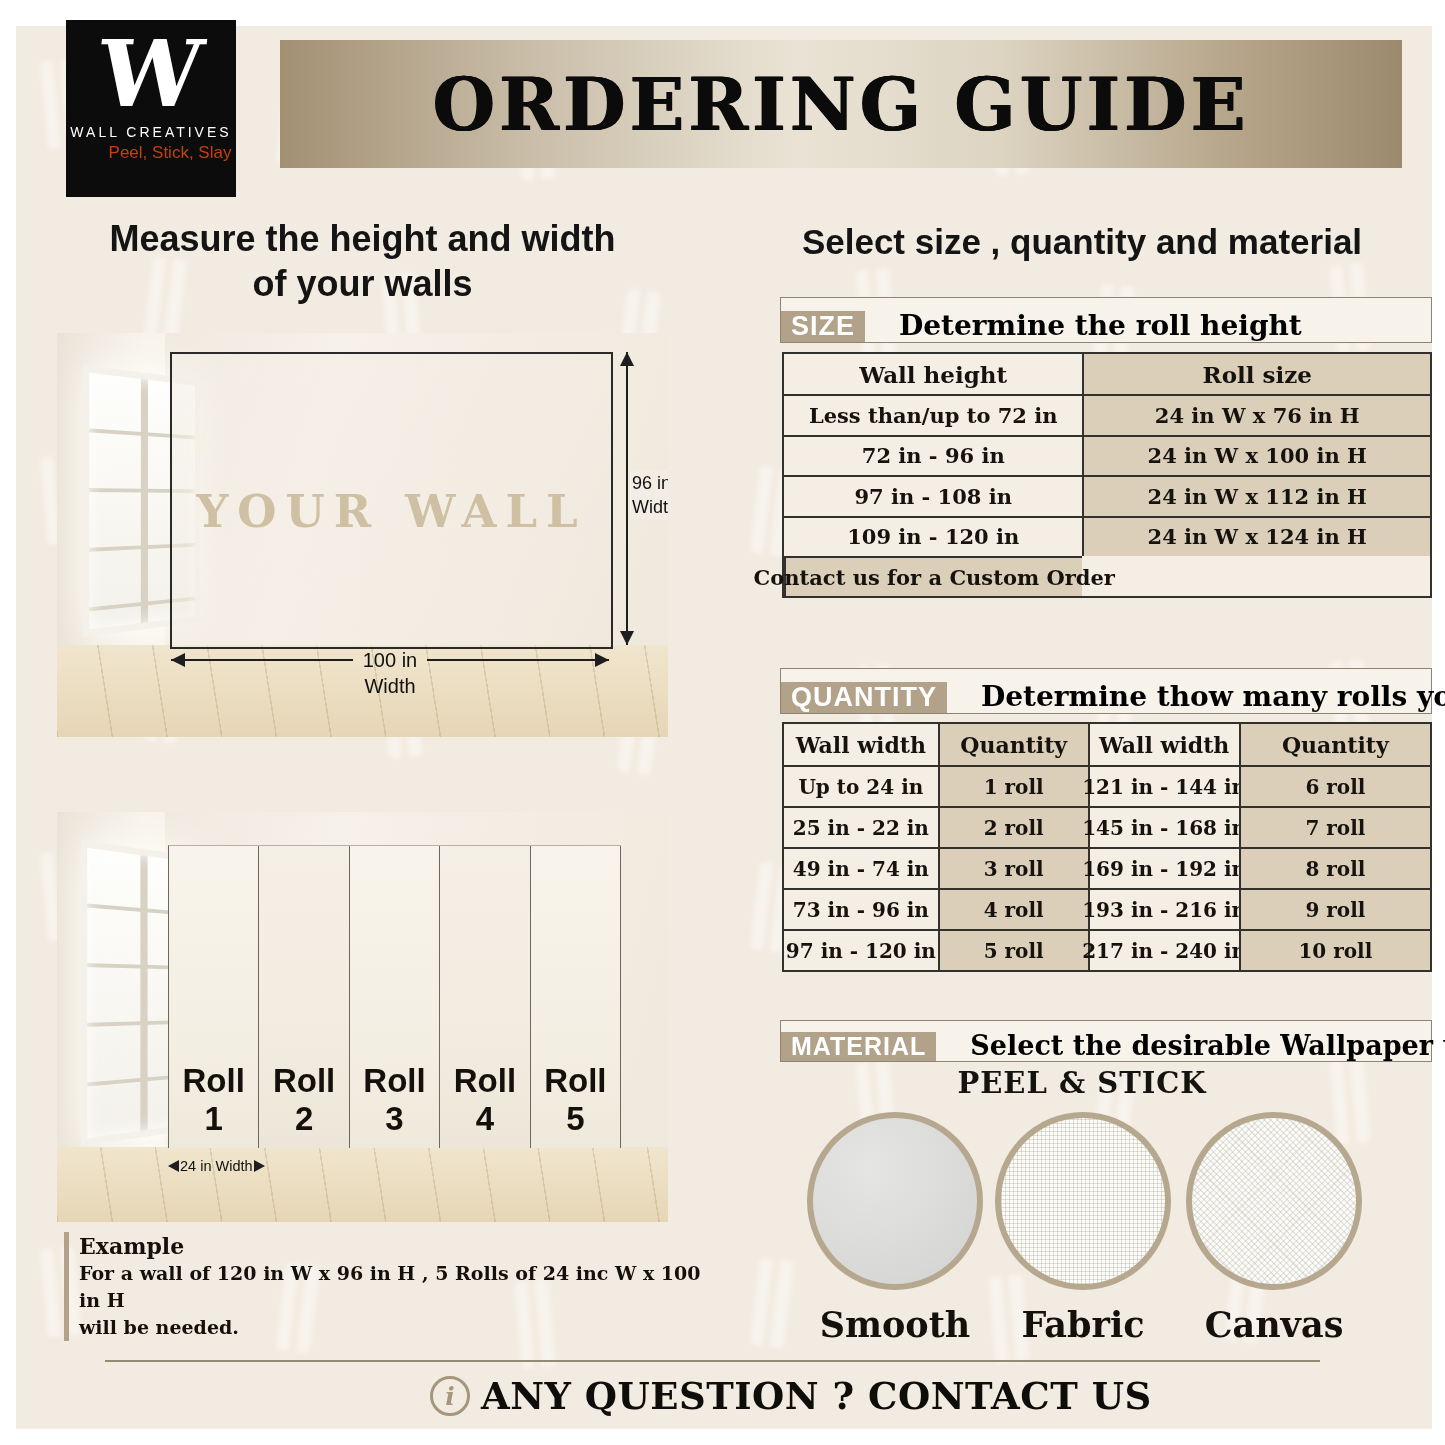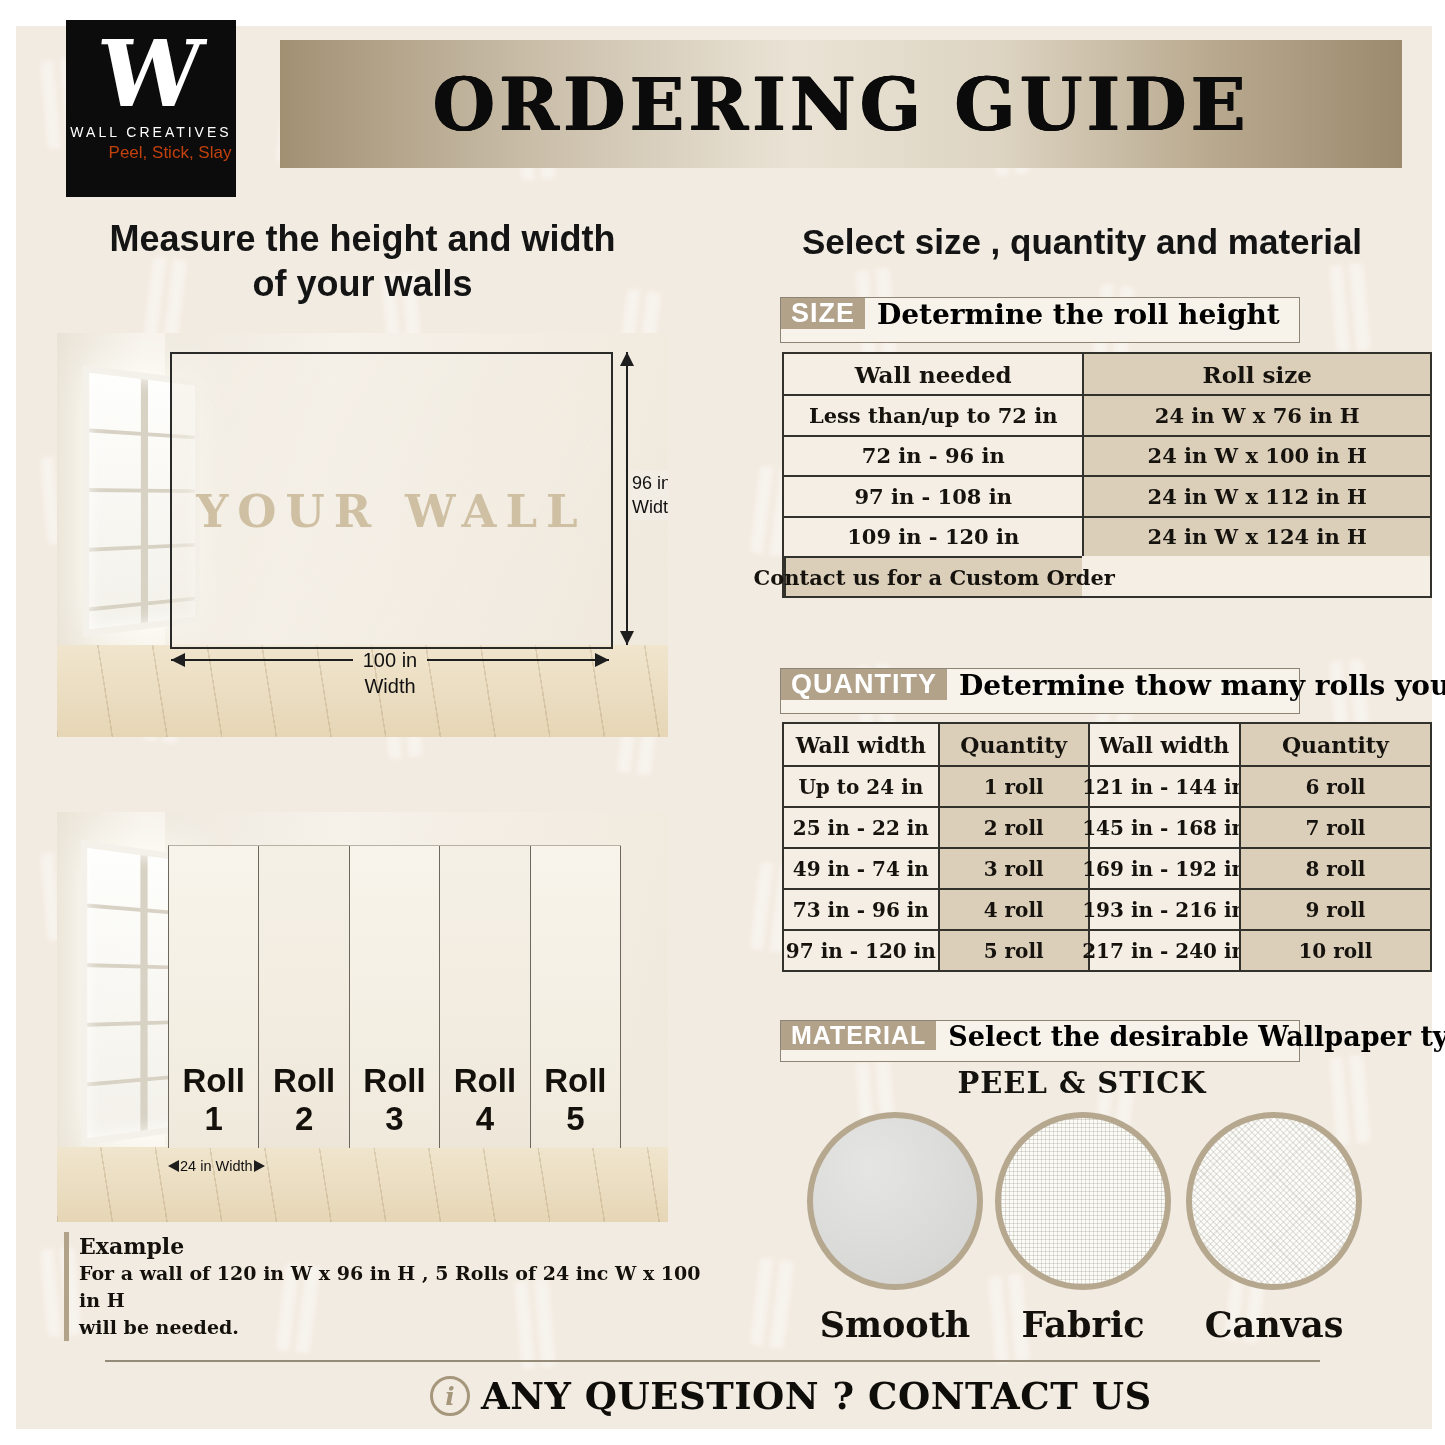--- a/index.html
+++ b/index.html
@@ -84,22 +84,22 @@
   .rarr-r{border-top:6px solid transparent;border-bottom:6px solid transparent;border-left:11px solid #1e1e1e;}
   .rolldim-label{font-size:14.5px;color:#101010;white-space:nowrap;padding:0 1px;}
 
   
   .example{position:absolute;left:64px;top:1232px;width:630px;border-left:5px solid #b2a289;padding-left:10px;
            font-family:"DejaVu Serif",serif;font-weight:700;color:#14110c;}
   .ex-title{font-size:22px;line-height:28px;}
   .ex-line{font-size:19px;line-height:27px;}
 
   
-  .secbar{position:absolute;left:780px;width:520px;height:46px;background:#f8f3ea;
-          border:1.5px solid #8d8473;display:flex;align-items:flex-start;box-sizing:border-box;}
+  .secbar{position:absolute;left:780px;width:652px;height:46px;background:#f8f3ea;
+          border:1.5px solid #8d8473;display:flex;align-items:flex-end;box-sizing:border-box;gap:22px;}
   .seclabel{background:#b2a28a;color:#fff;font-weight:700;font-size:27px;letter-spacing:1px;
             padding:0 10px;display:flex;align-items:center;}
   .sectitle{font-family:"DejaVu Serif",serif;font-weight:700;font-size:28px;color:#000000;
             display:flex;align-items:center;padding-left:12px;white-space:nowrap;}
   .bar-size{top:297px;}
   .bar-qty{top:668px;}
   .bar-mat{top:1020px;height:42px;}
   .bar-mat .seclabel{font-size:25px;}
   .bar-mat .sectitle{font-size:27px;}
 
@@ -271,21 +271,21 @@
       <div class="ex-line">will be needed.</div>
     </div>
 
     <div class="right-heading">Select size , quantity and material</div>
 
     <div class="secbar bar-size">
       <div class="seclabel">SIZE</div>
       <div class="sectitle">Determine the roll height</div>
     </div>
     <div class="grid size-grid" id="size-grid">
-        <div class="cell col0 th">Wall needed</div>
+        <div class="cell col0 th">Wall height</div>
         <div class="cell col1 th">Roll size</div>
         <div class="cell col0">Less than/up to 72 in</div>
         <div class="cell col1">24 in W x 76 in H</div>
         <div class="cell col0">72 in - 96 in</div>
         <div class="cell col1">24 in W x 100 in H</div>
         <div class="cell col0">97 in - 108 in</div>
         <div class="cell col1">24 in W x 112 in H</div>
         <div class="cell col0">109 in - 120 in</div>
         <div class="cell col1">24 in W x 124 in H</div>
         <div class="cell col1">Contact us for a Custom Order</div>

